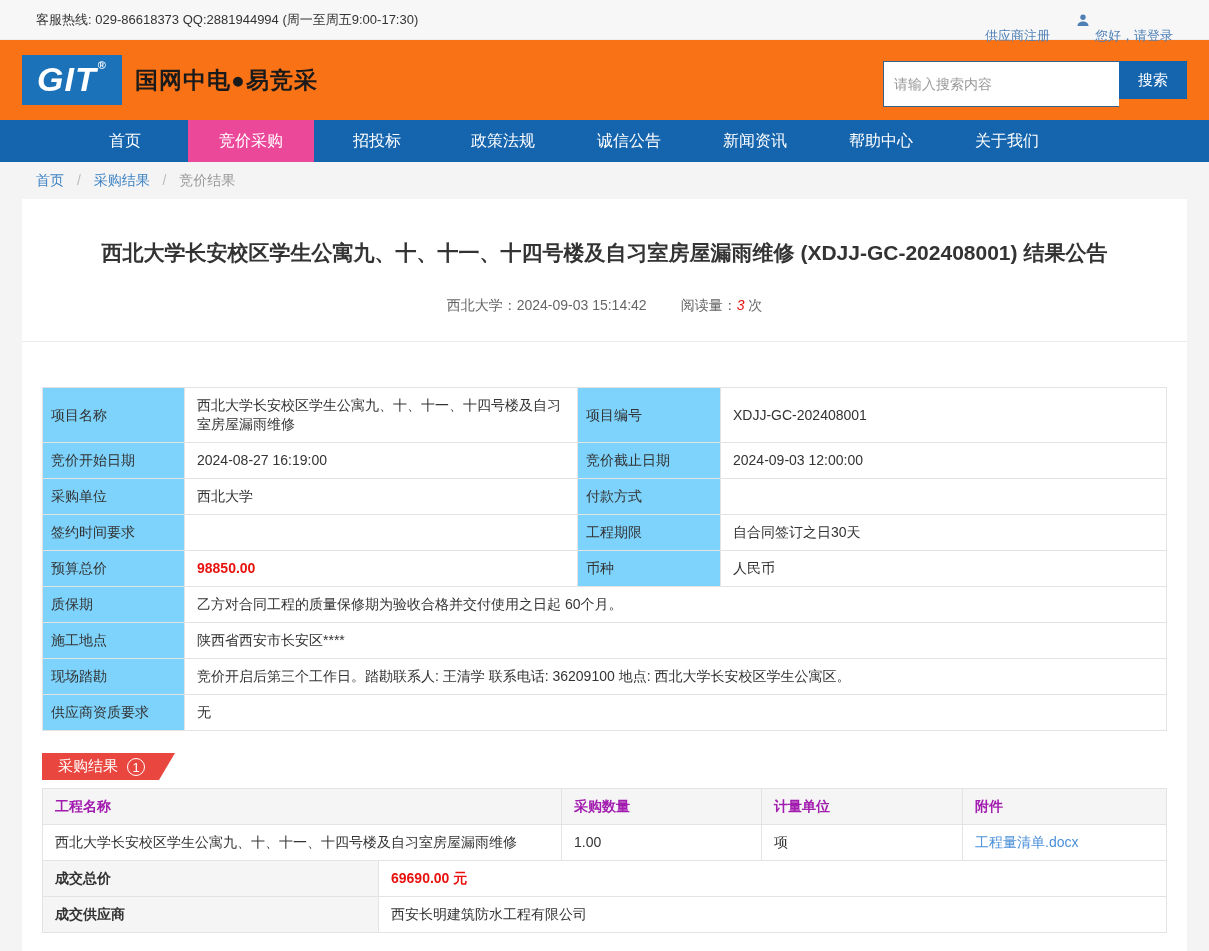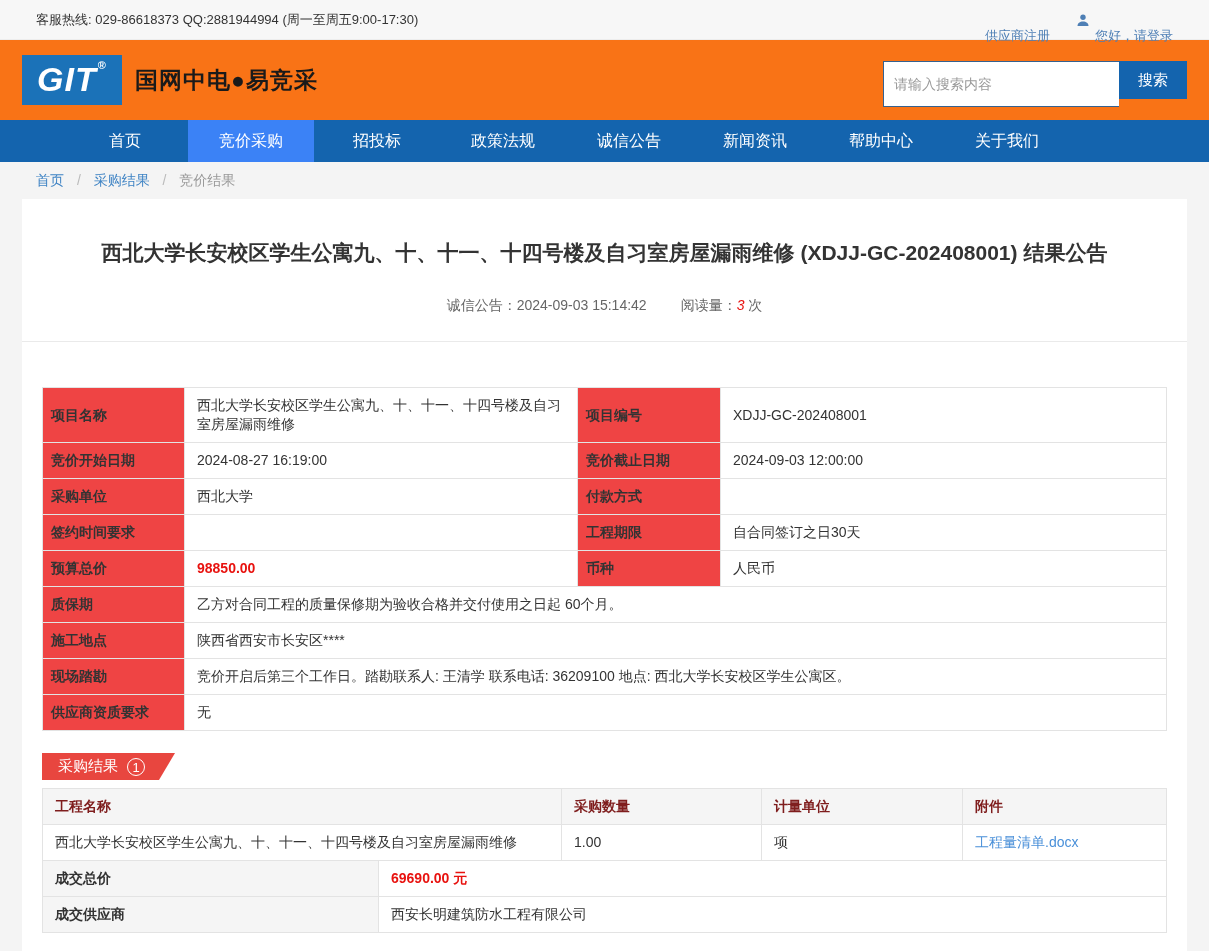--- a/index.html
+++ b/index.html
@@ -42,59 +42,59 @@
   .search-btn {
     width: 68px; height: 38px; background: #1464ae; color: #fff; border: none;
     font-size: 15px; cursor: pointer; font-family: "Liberation Sans", "DejaVu Sans", sans-serif;
   }
   
   .nav { height: 42px; background: #1464ae; display: flex; padding-left: 62px; }
   .nav-item {
     width: 126px; height: 42px; line-height: 42px; text-align: center;
     color: #fff; font-size: 16px; cursor: pointer;
   }
-  .nav-item.active { background: #3b82f6; }
+  .nav-item.active { background: #ec4899; }
   
   .breadcrumb { padding: 10px 36px 9px; font-size: 14px; color: #999; }
   .crumb-link { color: #3e83c4; text-decoration: none; cursor: pointer; }
   .crumb-sep { margin: 0 9px; color: #bbb; }
   .crumb-current { color: #999; }
   
   .card { margin: 0 22px; background: #fff; min-height: 758px; padding-bottom: 30px; }
   .article-title {
     padding: 40px 40px 0; text-align: center; font-size: 21px; font-weight: bold;
     color: #333; line-height: 28px;
   }
   .article-meta { margin-top: 30px; text-align: center; font-size: 14px; color: #666; }
   .meta-gap { display: inline-block; width: 34px; }
   .views-count { color: #e8120f; font-style: italic; }
   .title-divider { margin-top: 26px; border-bottom: 1px solid #eaeaea; }
   
   .tbl-wrap { padding: 0 20px; }
   table.info { width: 100%; border-collapse: collapse; margin-top: 45px; font-size: 14px; }
   table.info th, table.info td { border: 1px solid #e3e3e3; padding: 8px 12px; line-height: 19px; text-align: left; vertical-align: middle; }
-  table.info th { background: #ef4444; font-weight: bold; color: #333; white-space: nowrap; padding-left: 8px; }
+  table.info th { background: #7dd3fc; font-weight: normal; color: #333; white-space: nowrap; padding-left: 8px; }
   .col-label1 { width: 142px; }
   .col-val1 { width: 393px; }
   .col-label2 { width: 143px; }
   td.red { color: #e8120f; font-weight: bold; }
   
   .result-badge {
     margin: 22px 20px 0; display: inline-flex; align-items: center; gap: 9px;
     background: #e8463f; color: #fff; font-size: 15px;
     padding: 4px 30px 4px 16px;
     clip-path: polygon(0 0, 100% 0, calc(100% - 16px) 100%, 0 100%);
   }
   .badge-count {
     width: 18px; height: 18px; border: 1px solid #fff; border-radius: 50%;
     display: inline-block; text-align: center; line-height: 18px; font-size: 13px;
   }
   table.result { width: 100%; border-collapse: collapse; margin-top: 8px; font-size: 14px; }
   table.result th, table.result td { border: 1px solid #e3e3e3; padding: 8px 12px; line-height: 19px; text-align: left; vertical-align: middle; }
-  table.result th { background: #f5f5f5; font-weight: bold; color: #7f1d1d; }
+  table.result th { background: #f5f5f5; font-weight: bold; color: #a21caf; }
   .rcol-name { width: 519px; }
   .rcol-qty { width: 200px; }
   .rcol-unit { width: 201px; }
   table.result2 { width: 100%; border-collapse: collapse; margin-top: -1px; font-size: 14px; }
   table.result2 th, table.result2 td { border: 1px solid #e3e3e3; padding: 8px 12px; line-height: 19px; text-align: left; vertical-align: middle; }
   table.result2 th { background: #f5f5f5; font-weight: bold; color: #333; width: 336px; }
   table.result2 td.price { color: #e8120f; font-weight: bold; }
   .att-link { color: #4a90d9; text-decoration: none; cursor: pointer; }
 </style>
 </head>
@@ -145,21 +145,21 @@
   <a class="crumb-link">采购结果</a>
   <span class="crumb-sep">/</span>
   <span class="crumb-current">竞价结果</span>
 </div>
 
 <div class="card">
 
   <h1 class="article-title">西北大学长安校区学生公寓九、十、十一、十四号楼及自习室房屋漏雨维修 (XDJJ-GC-202408001) 结果公告</h1>
 
   <div class="article-meta">
-    <span>诚信公告：</span><span>2024-09-03 15:14:42</span><span class="meta-gap"></span><span>阅读量：</span><span class="views-count">3</span> <span>次</span>
+    <span>西北大学：</span><span>2024-09-03 15:14:42</span><span class="meta-gap"></span><span>阅读量：</span><span class="views-count">3</span> <span>次</span>
   </div>
 
   <div class="title-divider"></div>
 
   <div class="tbl-wrap">
     <table class="info">
       <tbody>
           <tr>
         <th class="col-label1">项目名称</th>
         <td class="col-val1">西北大学长安校区学生公寓九、十、十一、十四号楼及自习室房屋漏雨维修</td>

